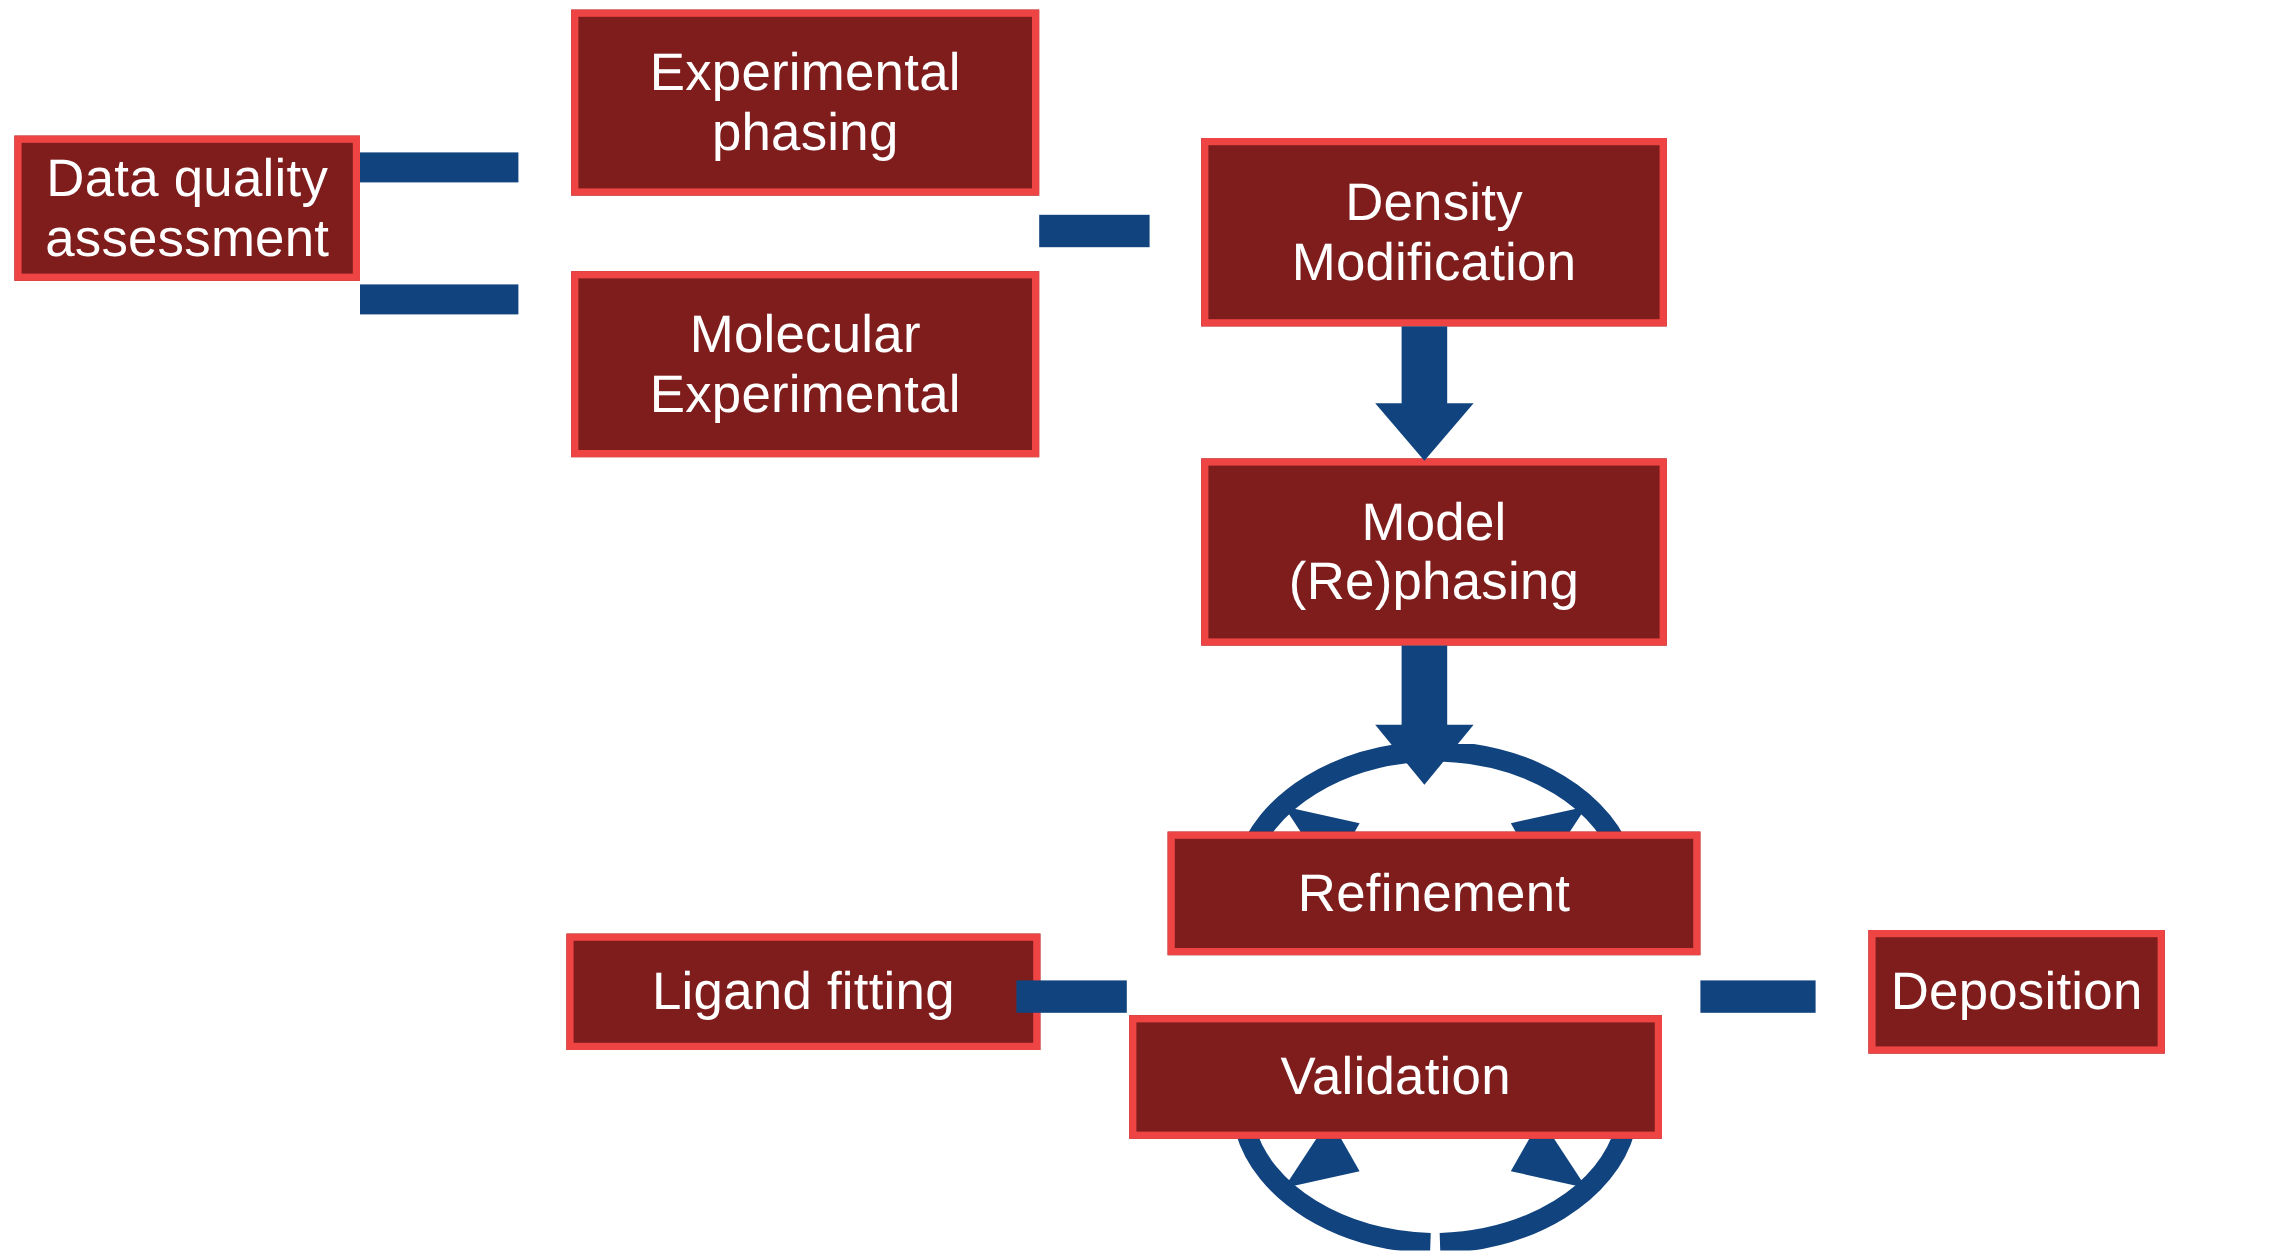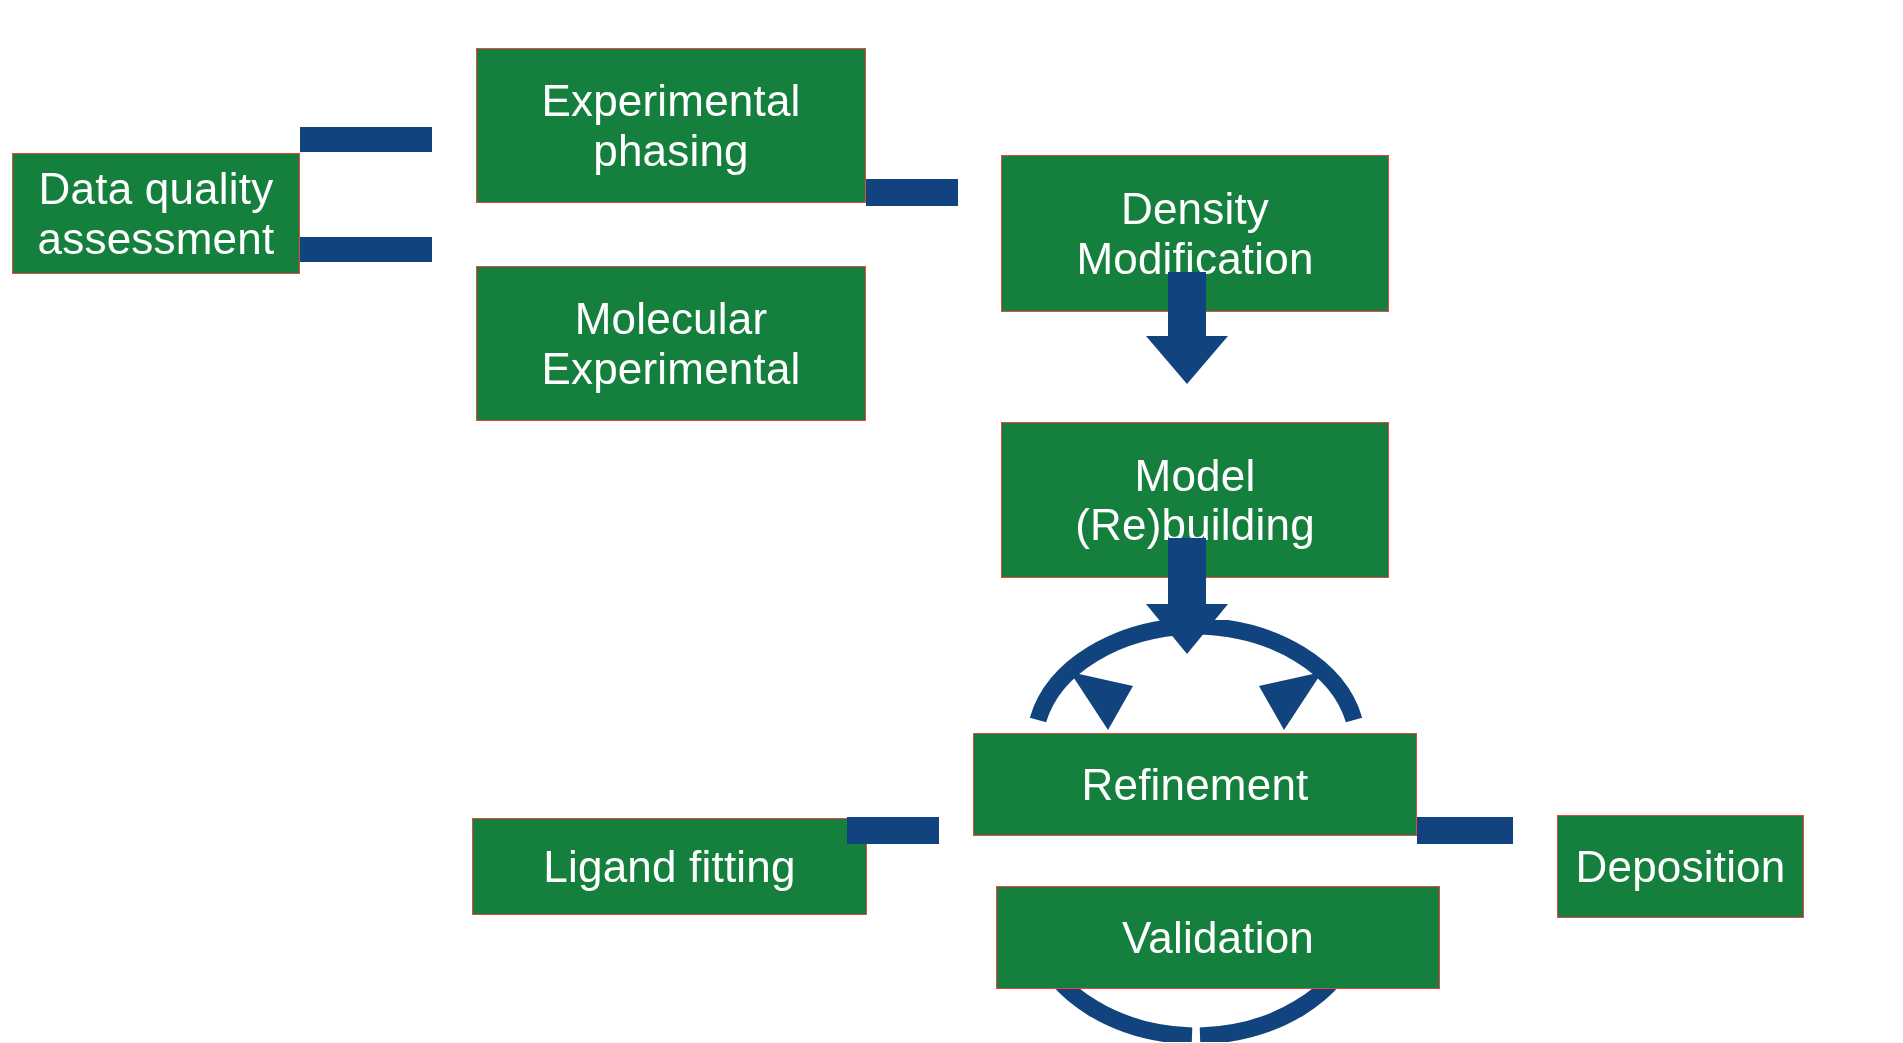--- a/index.html
+++ b/index.html
@@ -13,34 +13,33 @@
   #stage {
     position: relative;
     width: 1903px;
     height: 1043px;
     background: #ffffff;
     overflow: hidden;
   }
   .node {
     position: absolute;
     box-sizing: border-box;
-    background: #15803d;
-    border: 1px solid #ef4444;
+    background: #7f1d1d;
+    border: 6px solid #ef4444;
     color: #ffffff;
     display: flex;
     align-items: center;
     justify-content: center;
     text-align: center;
     line-height: 1.12;
     font-size: 44px;
     font-weight: 400;
     letter-spacing: 0.2px;
     white-space: pre-line;
     padding: 0 10px;
-    margin-top: 40px;
   }
   .node.tight { padding: 0 6px; text-align: center; }
 
   
   .arrow-h {
     position: absolute;
     height: 0;
   }
   .arrow-h .shaft {
     position: absolute;
@@ -86,21 +85,21 @@
   <div class="node" style="left:476px; top:8px; width:390px; height:155px;">Experimental
 phasing</div>
 
   <div class="node" style="left:476px; top:226px; width:390px; height:155px;">Molecular
 Experimental</div>
 
   <div class="node" style="left:1001px; top:115px; width:388px; height:157px;">Density
 Modification</div>
 
   <div class="node" style="left:1001px; top:382px; width:388px; height:156px;">Model
-(Re)building</div>
+(Re)phasing</div>
 
   <svg class="cycle-svg" style="left:1020px; top:620px; width:352px; height:422px;" viewBox="0 0 352 422" xmlns="http://www.w3.org/2000/svg">
     <g fill="none" stroke="#11447E" stroke-width="17" stroke-linecap="butt">
 
       <path d="M 18 100 A 165 118 0 0 1 172 6"></path>
 
       <path d="M 180 6 A 165 118 0 0 1 334 100"></path>
 
       <path d="M 18 322 A 165 118 0 0 0 172 416"></path>
 
@@ -108,21 +107,21 @@
     </g>
 
     <polygon points="50,52 113,66 88,110" fill="#11447E"></polygon>
     <polygon points="302,52 264,110 239,66" fill="#11447E"></polygon>
     <polygon points="50,370 88,312 113,356" fill="#11447E"></polygon>
     <polygon points="302,370 239,356 264,312" fill="#11447E"></polygon>
   </svg>
 
   <div class="node tight" style="left:973px; top:693px; width:444px; height:103px;">Refinement</div>
 
-  <div class="node tight" style="left:996px; top:846px; width:444px; height:103px;">Validation</div>
+  <div class="node tight" style="left:941px; top:846px; width:444px; height:103px;">Validation</div>
 
   <div class="node tight" style="left:472px; top:778px; width:395px; height:97px;">Ligand fitting</div>
 
   <div class="node tight" style="left:1557px; top:775px; width:247px; height:103px;">Deposition</div>
 
   <div class="arrow-h" style="left:300px; top:127px; width:176px;">
     <div class="shaft" style="top:0; width:132px; height:25px;"></div>
     <div class="head" style="left:128px; top:-16px; border-width:28px 48px 28px 0;"></div>
   </div>
 

